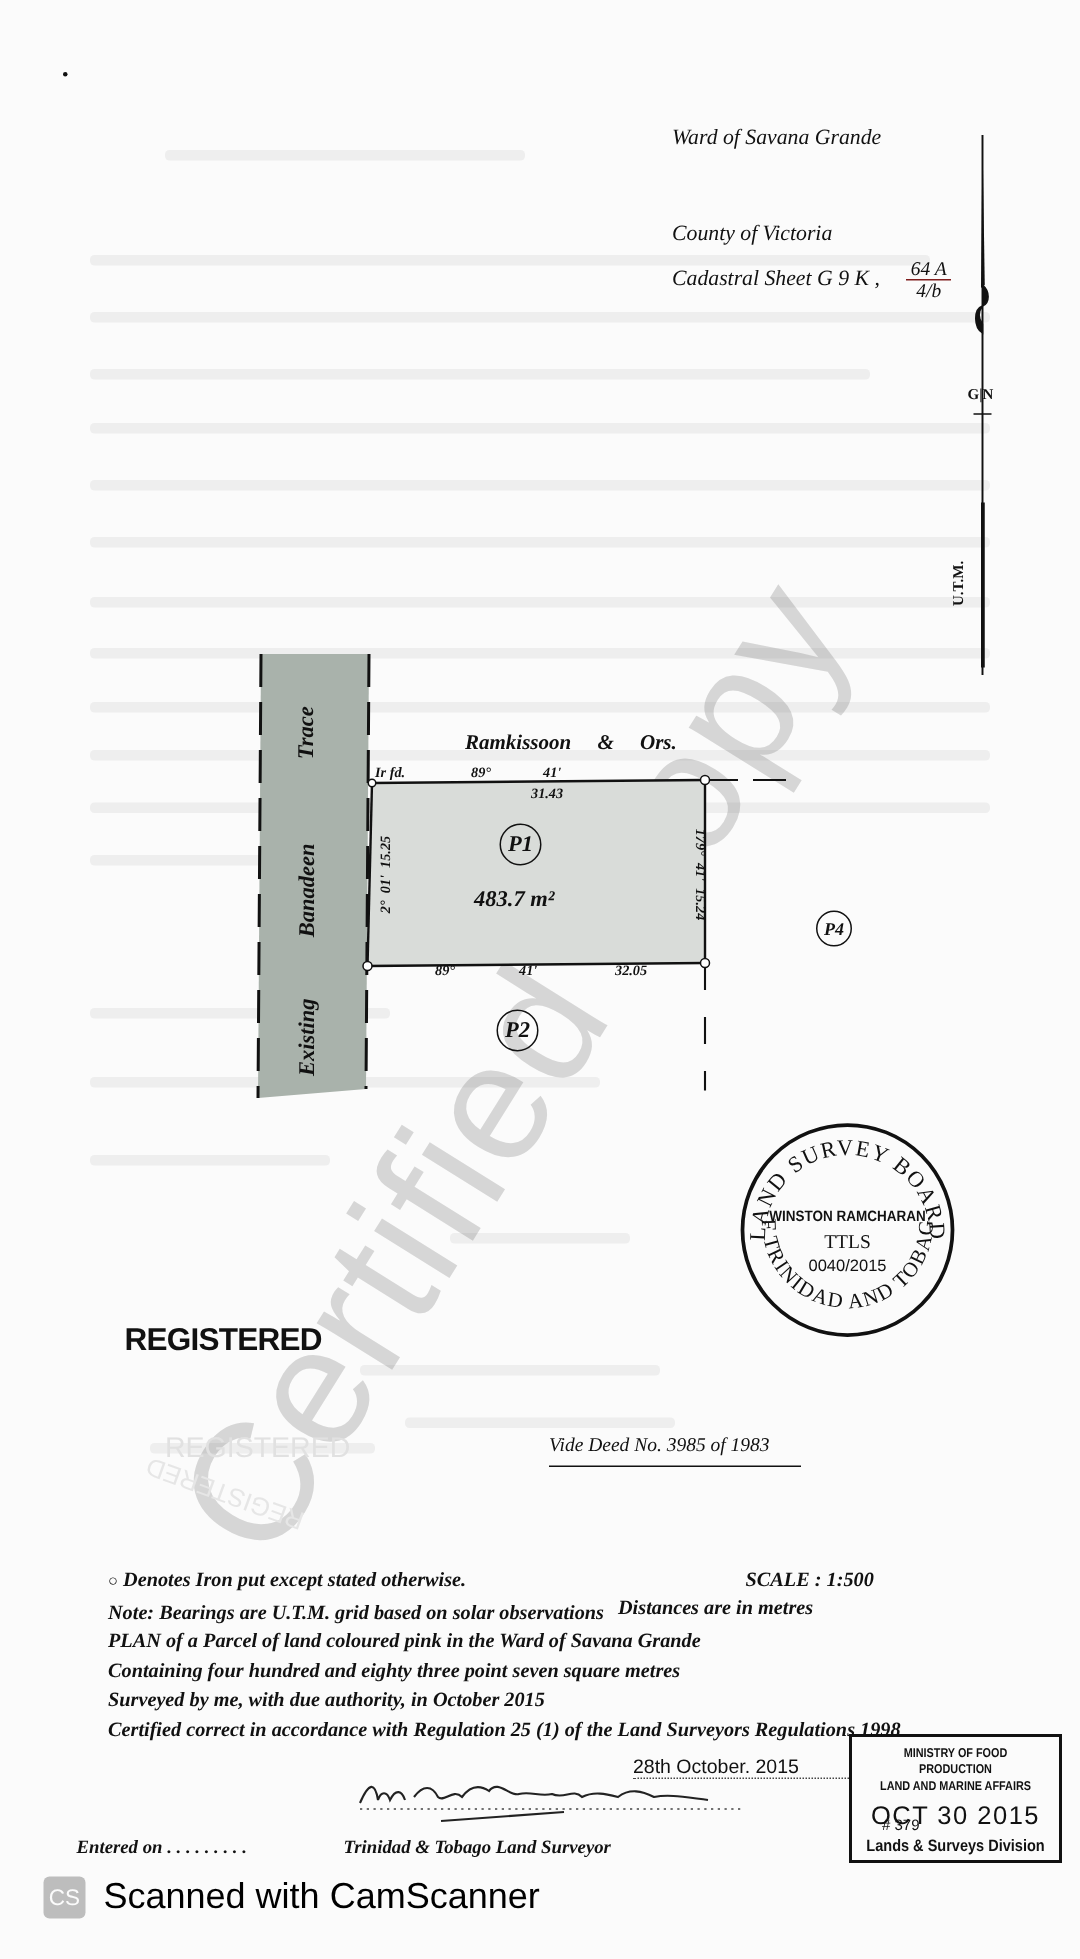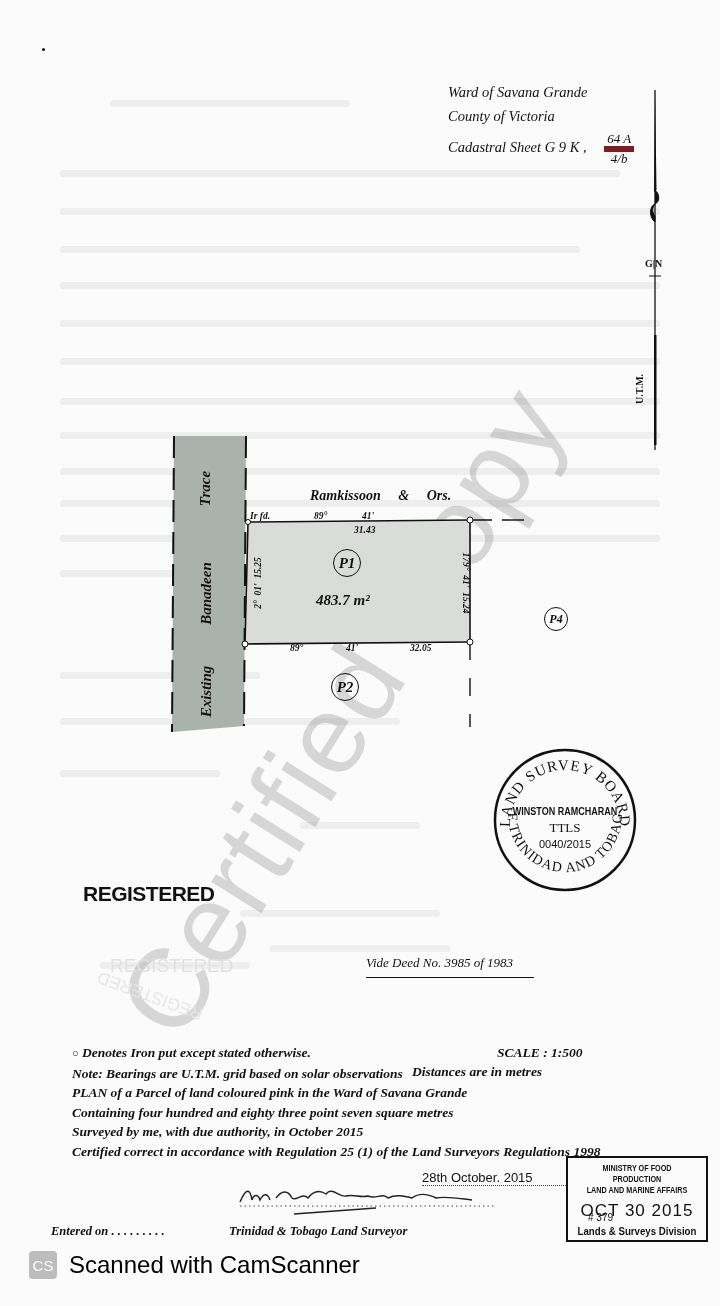--- a/index.html
+++ b/index.html
@@ -7,21 +7,21 @@
       width: 720px; height: 1306px; position: relative; overflow: hidden;
       background: #fbfbfb;
       font-family: "Liberation Serif", serif;
       color: #111;
     }
     .abs { position: absolute; }
     .it { font-style: italic; }
     .bleed { position: absolute; left: 60px; height: 7px; background: #eeeeee; border-radius: 3px; }
     .header-line { font-size: 14.5px; font-style: italic; white-space: nowrap; }
     .frac { display: inline-block; vertical-align: middle; text-align: center; font-size: 13px; line-height: 14px; margin-left: 14px; }
-    .frac .num { border-bottom: 6px solid #7f1d1d; padding: 0 3px; display: block; }
+    .frac .num { border-bottom: 1px solid #7f1d1d; padding: 0 3px; display: block; }
     .frac .den { display: block; }
     .small-it { font-size: 9.5px; font-style: italic; font-weight: bold; white-space: nowrap; }
     .road-label { font-size: 15px; font-style: italic; font-weight: bold; transform: rotate(-90deg); transform-origin: center; white-space: nowrap; color: #111; }
     .parcel-id { width: 26px; height: 26px; border: 1.3px solid #111; border-radius: 50%; font-size: 15px; font-style: italic; font-weight: bold; display: flex; align-items: center; justify-content: center; }
     .notes { font-size: 13.5px; font-style: italic; font-weight: bold; line-height: 19.5px; white-space: nowrap; }
     .watermark { font-family: "Liberation Sans", sans-serif; font-size: 112px; color: rgba(120,120,120,0.28); transform: rotate(-58deg); transform-origin: left top; white-space: nowrap; letter-spacing: 2px; }
     .stamp-box { border: 2px solid #111; font-family: "Liberation Sans", sans-serif; text-align: center; background: #fbfbfb; }
     .cs-logo { width: 28px; height: 28px; border-radius: 4px; background: #bdbdbd; color: #fbfbfb; font-family: "Liberation Sans", sans-serif; font-weight: normal; font-size: 15px; display: flex; align-items: center; justify-content: center; }
   </style>
 </head>
@@ -47,21 +47,21 @@
   <div class="bleed" style="top:822px; width:120px; left:300px;"></div>
   <div class="bleed" style="top:910px; width:200px; left:240px;"></div>
   <div class="bleed" style="top:945px; width:180px; left:270px;"></div>
   <div class="bleed" style="top:962px; width:150px; left:100px;"></div>
 </div>
 
 <div class="abs" style="left:42px; top:48px; width:3px; height:3px; background:#111; border-radius:50%;"></div>
 
 <div class="abs" style="left:448px; top:84px;">
   <div class="header-line" style="height:24px;">Ward of Savana Grande</div>
-  <div class="header-line" style="height:24px;">County of Victoria</div>
+  <div class="header-line" style="height:24px;margin-top:40px;">County of Victoria</div>
   <div class="header-line">
     <span>Cadastral Sheet  G 9 K ,</span>
     <span class="frac">
       <span class="num it">64 A</span>
       <span class="den it">4/b</span>
     </span>
   </div>
 </div>
 
 <div class="abs" style="left:640px; top:90px; width:30px; height:360px;">

